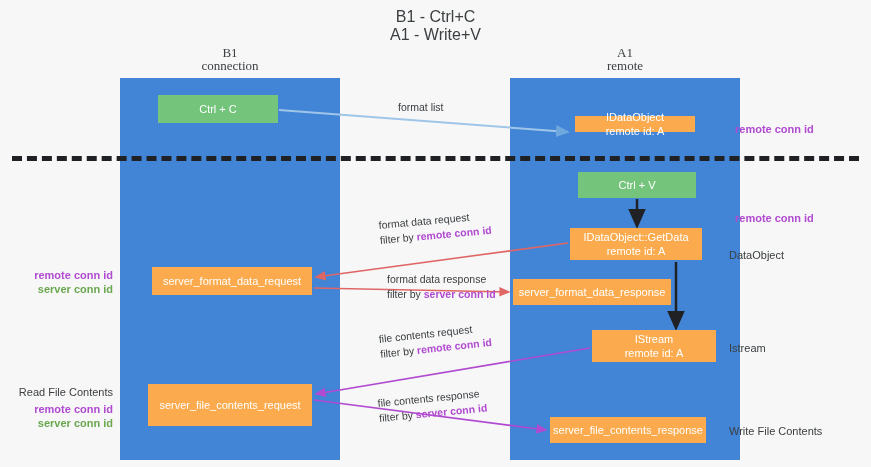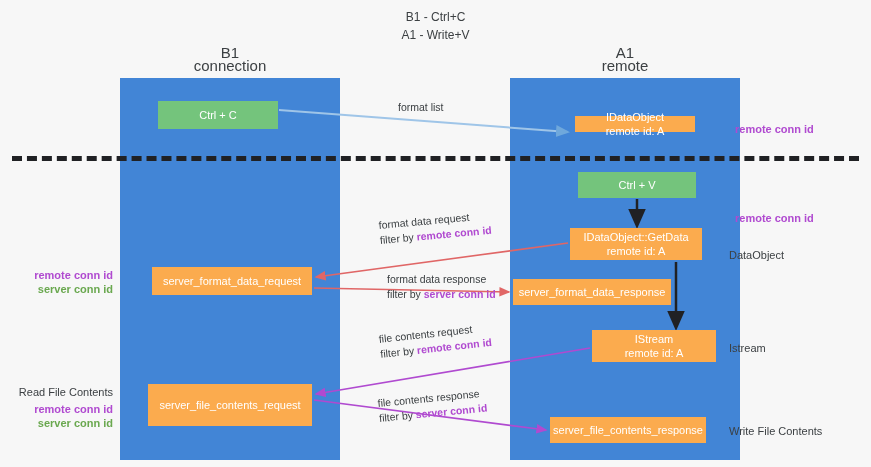--- a/index.html
+++ b/index.html
@@ -14,31 +14,32 @@
     background: #f7f7f7;
     font-family: "Liberation Sans", sans-serif;
     overflow: hidden;
   }
   .abs { position: absolute; }
 
   
   #title {
     left: 0; top: 8px; width: 871px;
     text-align: center;
-    font-size: 12px;
+    font-size: 16px;
     color: #3c4043;
     line-height: 18px;
   }
 
   
   .col-head {
     text-align: center;
-    font-size: 15px;
+    font-size: 13px;
     color: #3c4043;
     line-height: 13px;
+    font-family: Liberation Serif, serif;
   }
   #head-b1 { left: 120px; top: 46px; width: 220px; }
   #head-a1 { left: 510px; top: 46px; width: 230px; }
 
   
   .lane { background: #4285d6; }
   #lane-b1 { left: 120px; top: 78px; width: 220px; height: 382px; }
   #lane-a1 { left: 510px; top: 78px; width: 230px; height: 382px; }
 
   
@@ -56,21 +57,21 @@
     justify-content: center;
     color: #ffffff;
     font-size: 11px;
     line-height: 14px;
     text-align: center;
     padding: 2px 4px;
   }
   .green { background: #74c47c; }
   .orange { background: #fbab4e; }
 
-  #n-ctrlc      { left: 158px; top: 95px;  width: 120px; height: 28px; margin-top: 6px; }
+  #n-ctrlc      { left: 158px; top: 95px;  width: 120px; height: 28px; }
   #n-idataobj   { left: 575px; top: 116px; width: 120px; height: 16px; }
   #n-ctrlv      { left: 578px; top: 172px; width: 118px; height: 26px; }
   #n-getdata    { left: 570px; top: 228px; width: 132px; height: 32px; }
   #n-sfdreq     { left: 152px; top: 267px; width: 160px; height: 28px; }
   #n-sfdresp    { left: 513px; top: 279px; width: 158px; height: 26px; }
   #n-istream    { left: 592px; top: 330px; width: 124px; height: 32px; }
   #n-sfcreq     { left: 148px; top: 384px; width: 164px; height: 42px; }
   #n-sfcresp    { left: 550px; top: 417px; width: 156px; height: 26px; }
 
   

